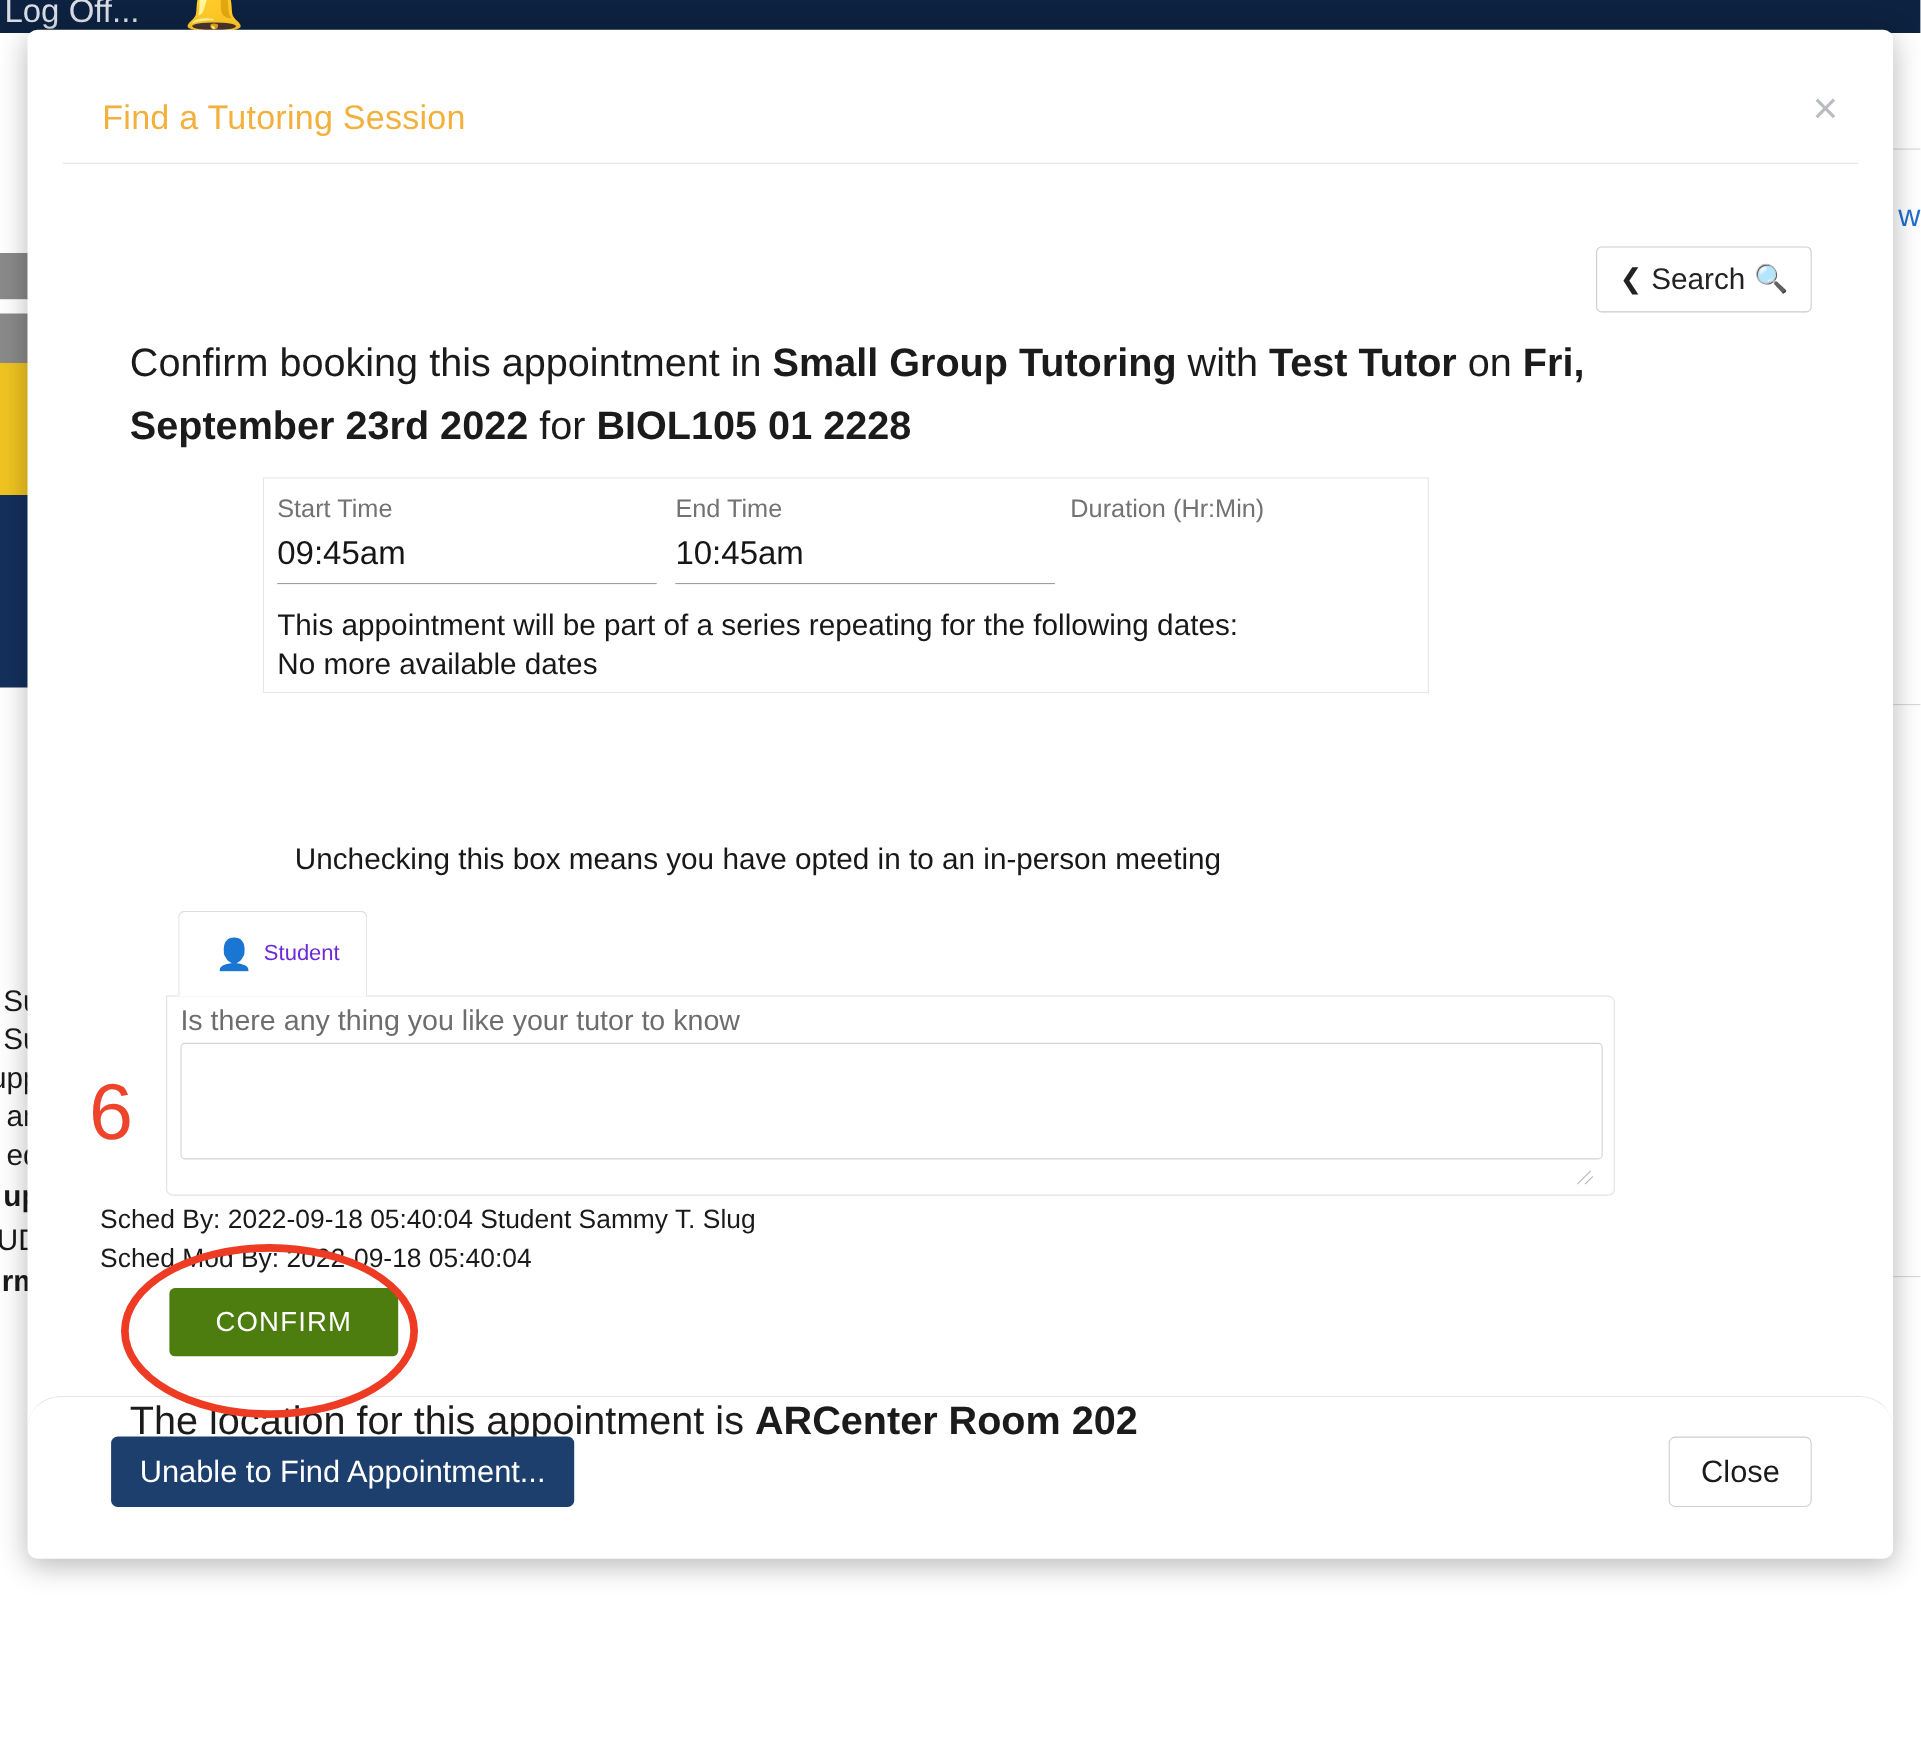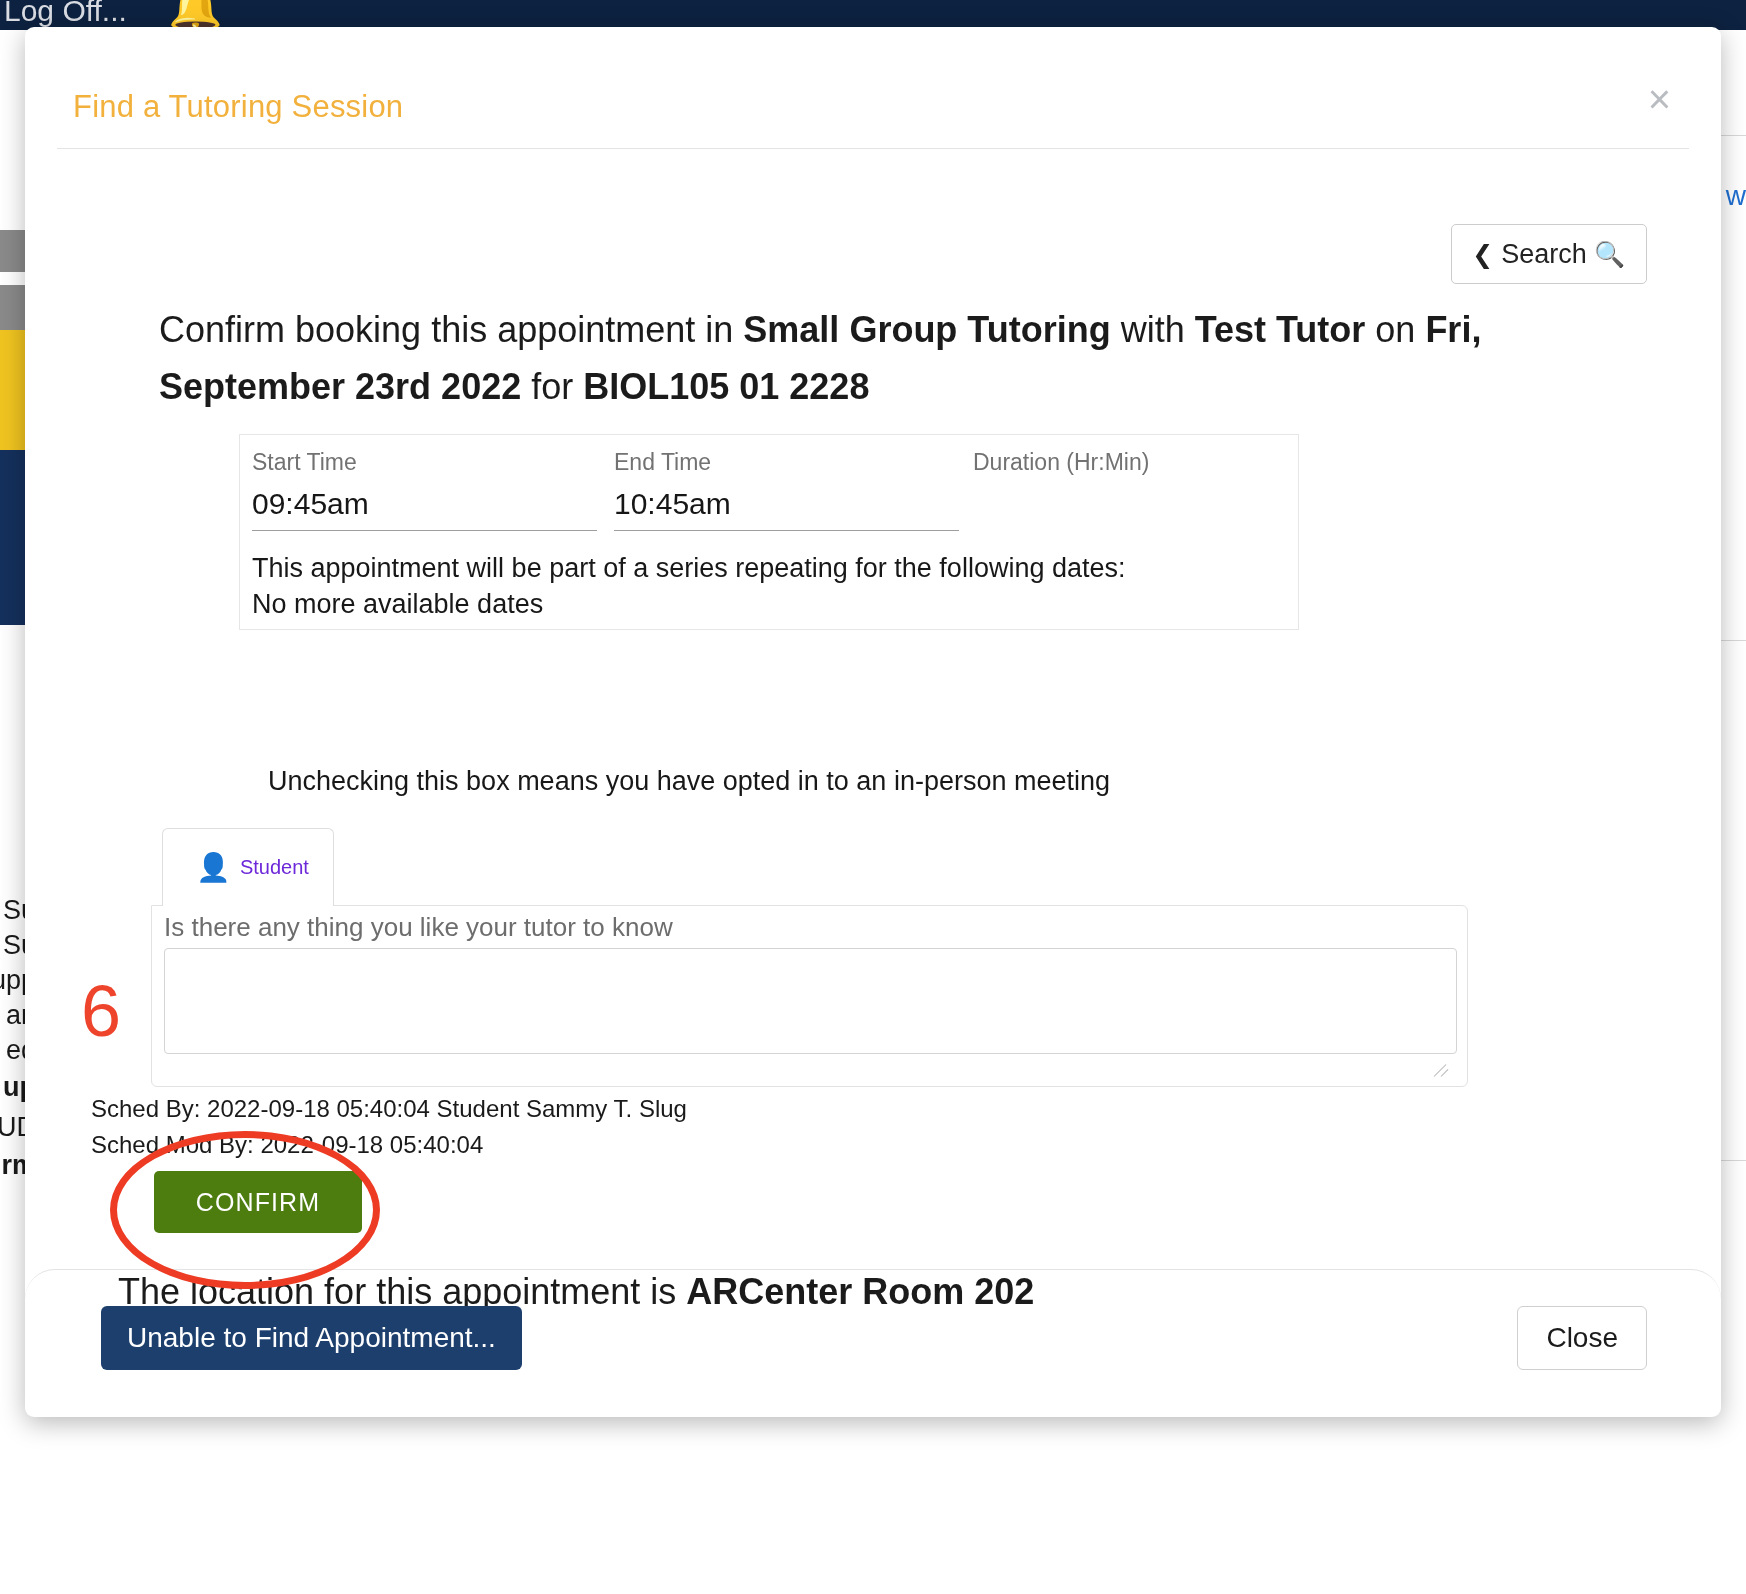--- a/index.html
+++ b/index.html
@@ -85,21 +85,21 @@
     z-index: 20;
   }
   .modal-header {
     position: relative;
     height: 122px;
     border-bottom: 1px solid #e4e4e4;
     margin: 0 32px;
   }
   .modal-title {
     position: absolute;
-    left: 16px; top: 62px;
+    left: 36px; top: 62px;
     font-size: 31px;
     color: #f2b13c;
     letter-spacing: 0.2px;
   }
   .modal-close {
     position: absolute;
     right: 18px; top: 52px;
     font-size: 40px;
     color: #b9bcc0;
     cursor: pointer;
@@ -132,21 +132,20 @@
   .search-btn .mag { font-size: 25px; }
 
   .confirm-head {
     position: absolute;
     left: 93px; top: 152px;
     width: 1340px;
     font-size: 36px;
     line-height: 57px;
     color: #1b1b1b;
     font-weight: 400;
-    margin-left: 41px;
   }
   .confirm-head b { font-weight: 700; }
 
   .times-box {
     position: absolute;
     left: 214px; top: 285px;
     width: 1060px; height: 196px;
     border: 1px solid #e6e6e6;
     background: #fff;
   }

